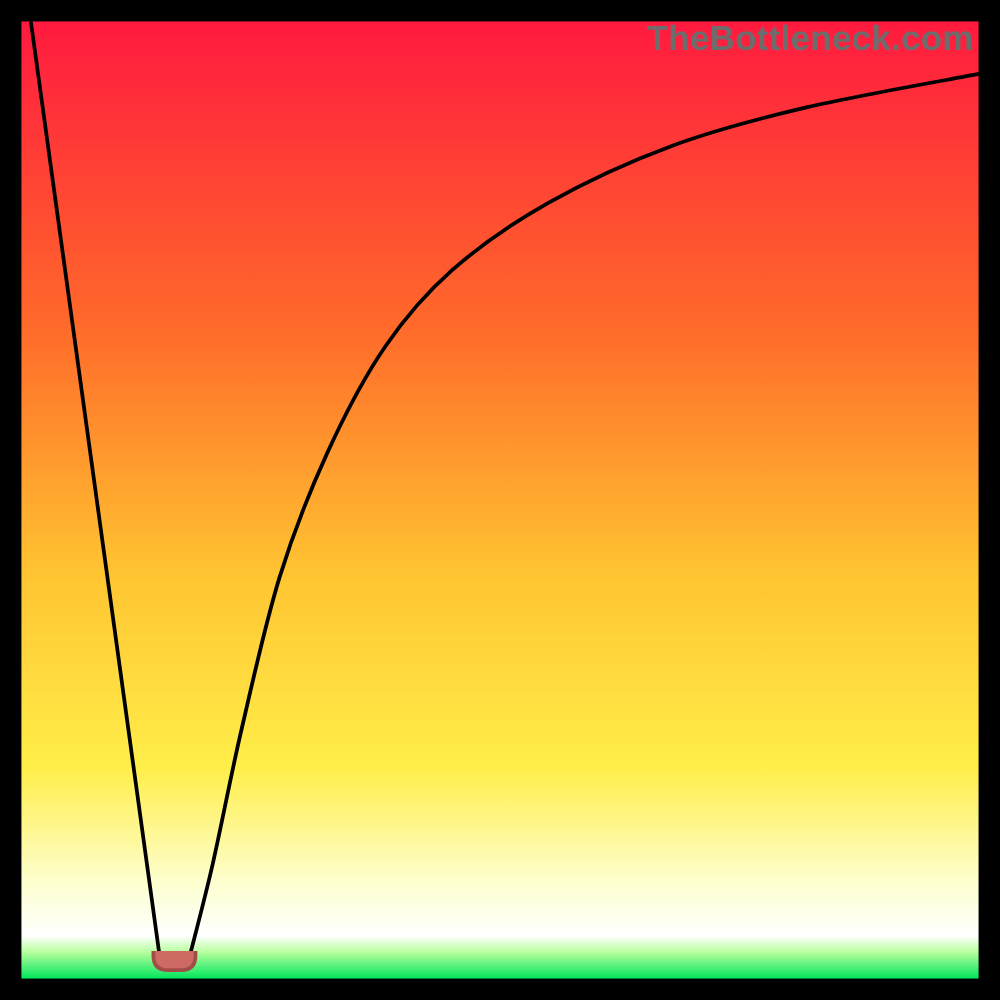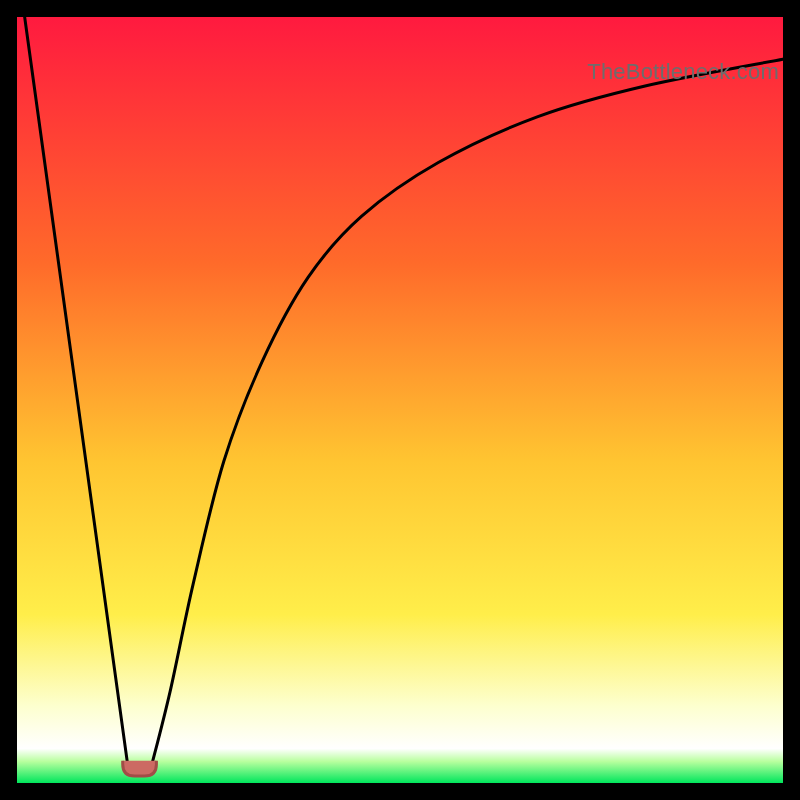--- a/index.html
+++ b/index.html
@@ -24,25 +24,24 @@
     left: 0;
     top: 0;
     width: 766px;
     height: 766px;
   }
   .watermark {
     position: absolute;
     top: -2px;
     right: 4px;
     color: #6d6d6d;
-    font-size: 22px;
-    font-weight: 400;
+    font-size: 28px;
+    font-weight: 700;
     letter-spacing: 0.2px;
     user-select: none;
-    margin-top: 44px;
   }
   svg { display: block; }
 </style>
 </head>
 <body>
 
 <div class="frame">
   <svg class="plot-area" width="766" height="766" viewBox="0 0 766 766">
     <defs>
       <linearGradient id="bg-grad" x1="0" y1="0" x2="0" y2="1">

